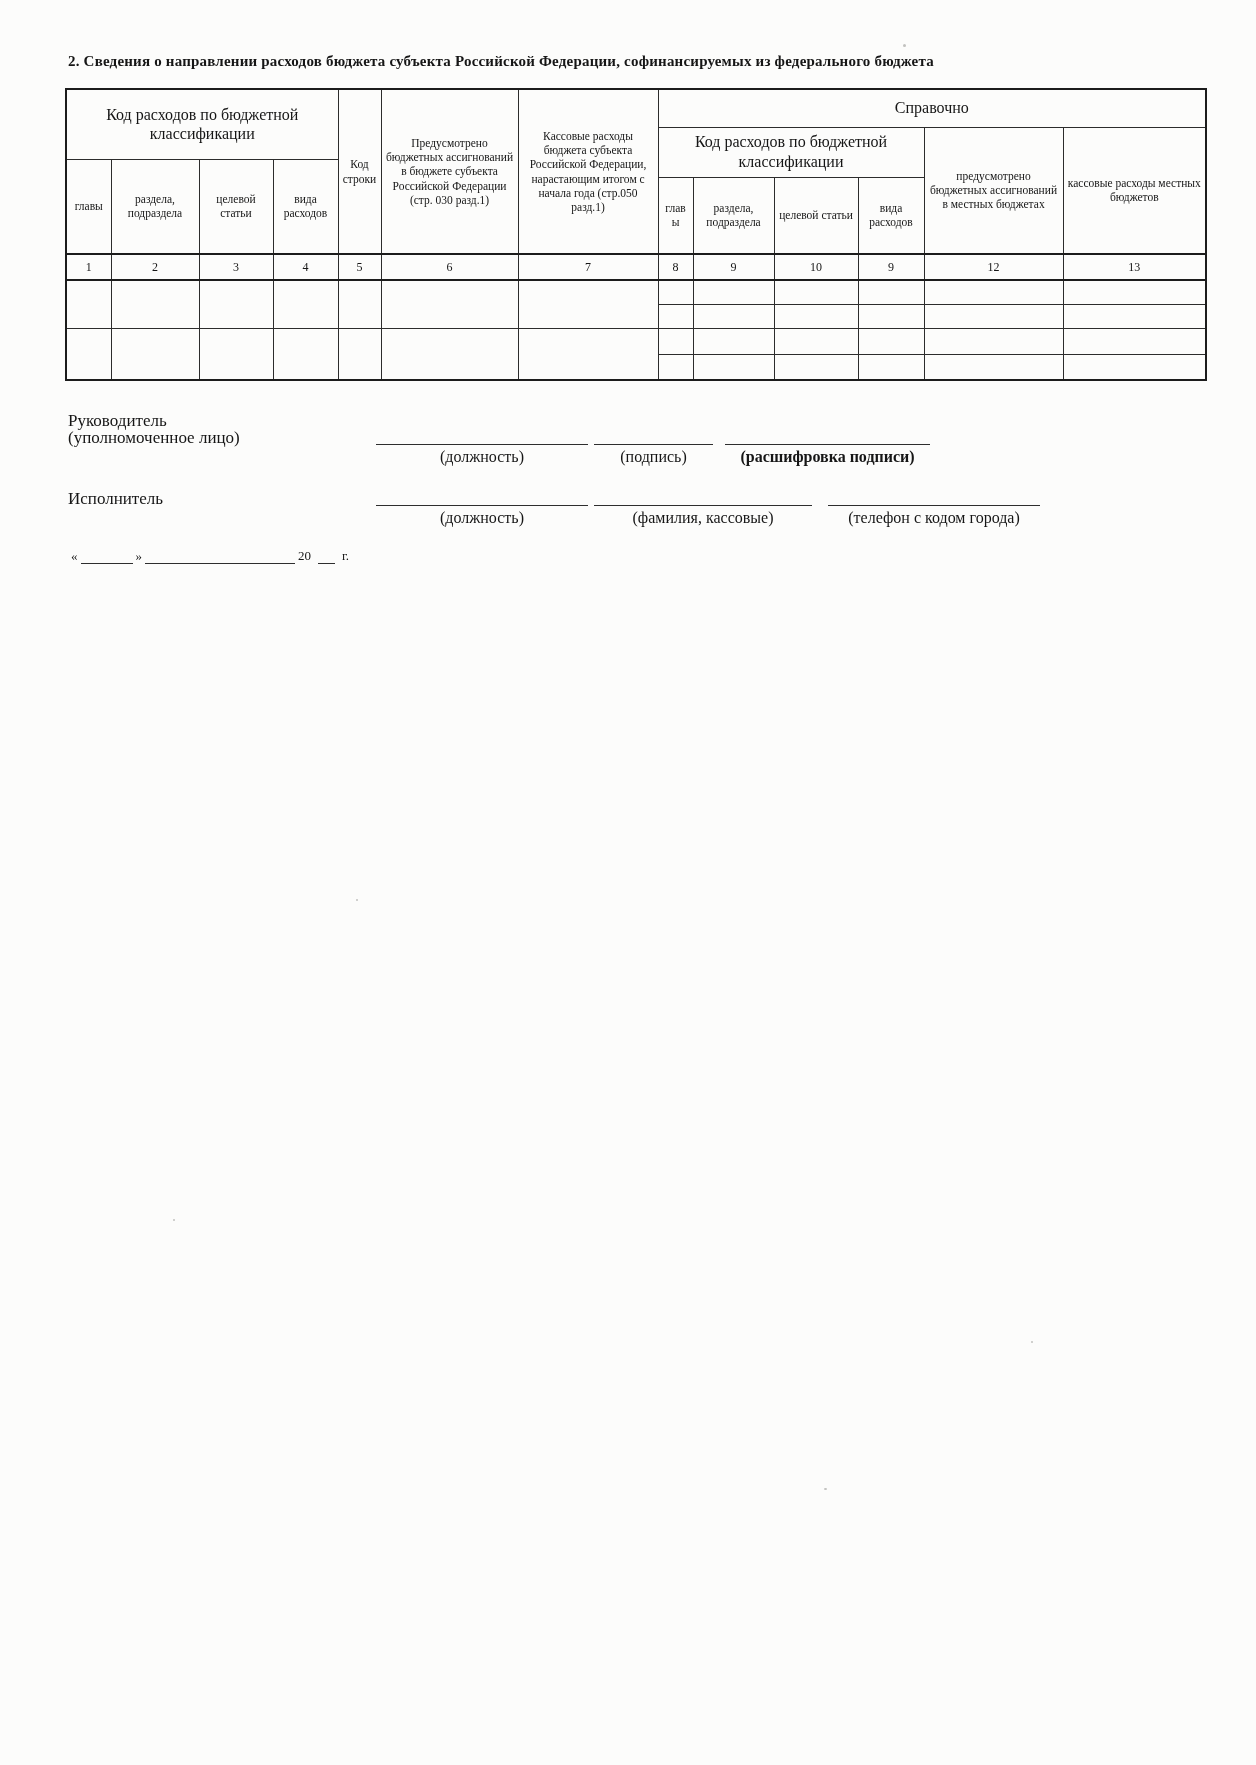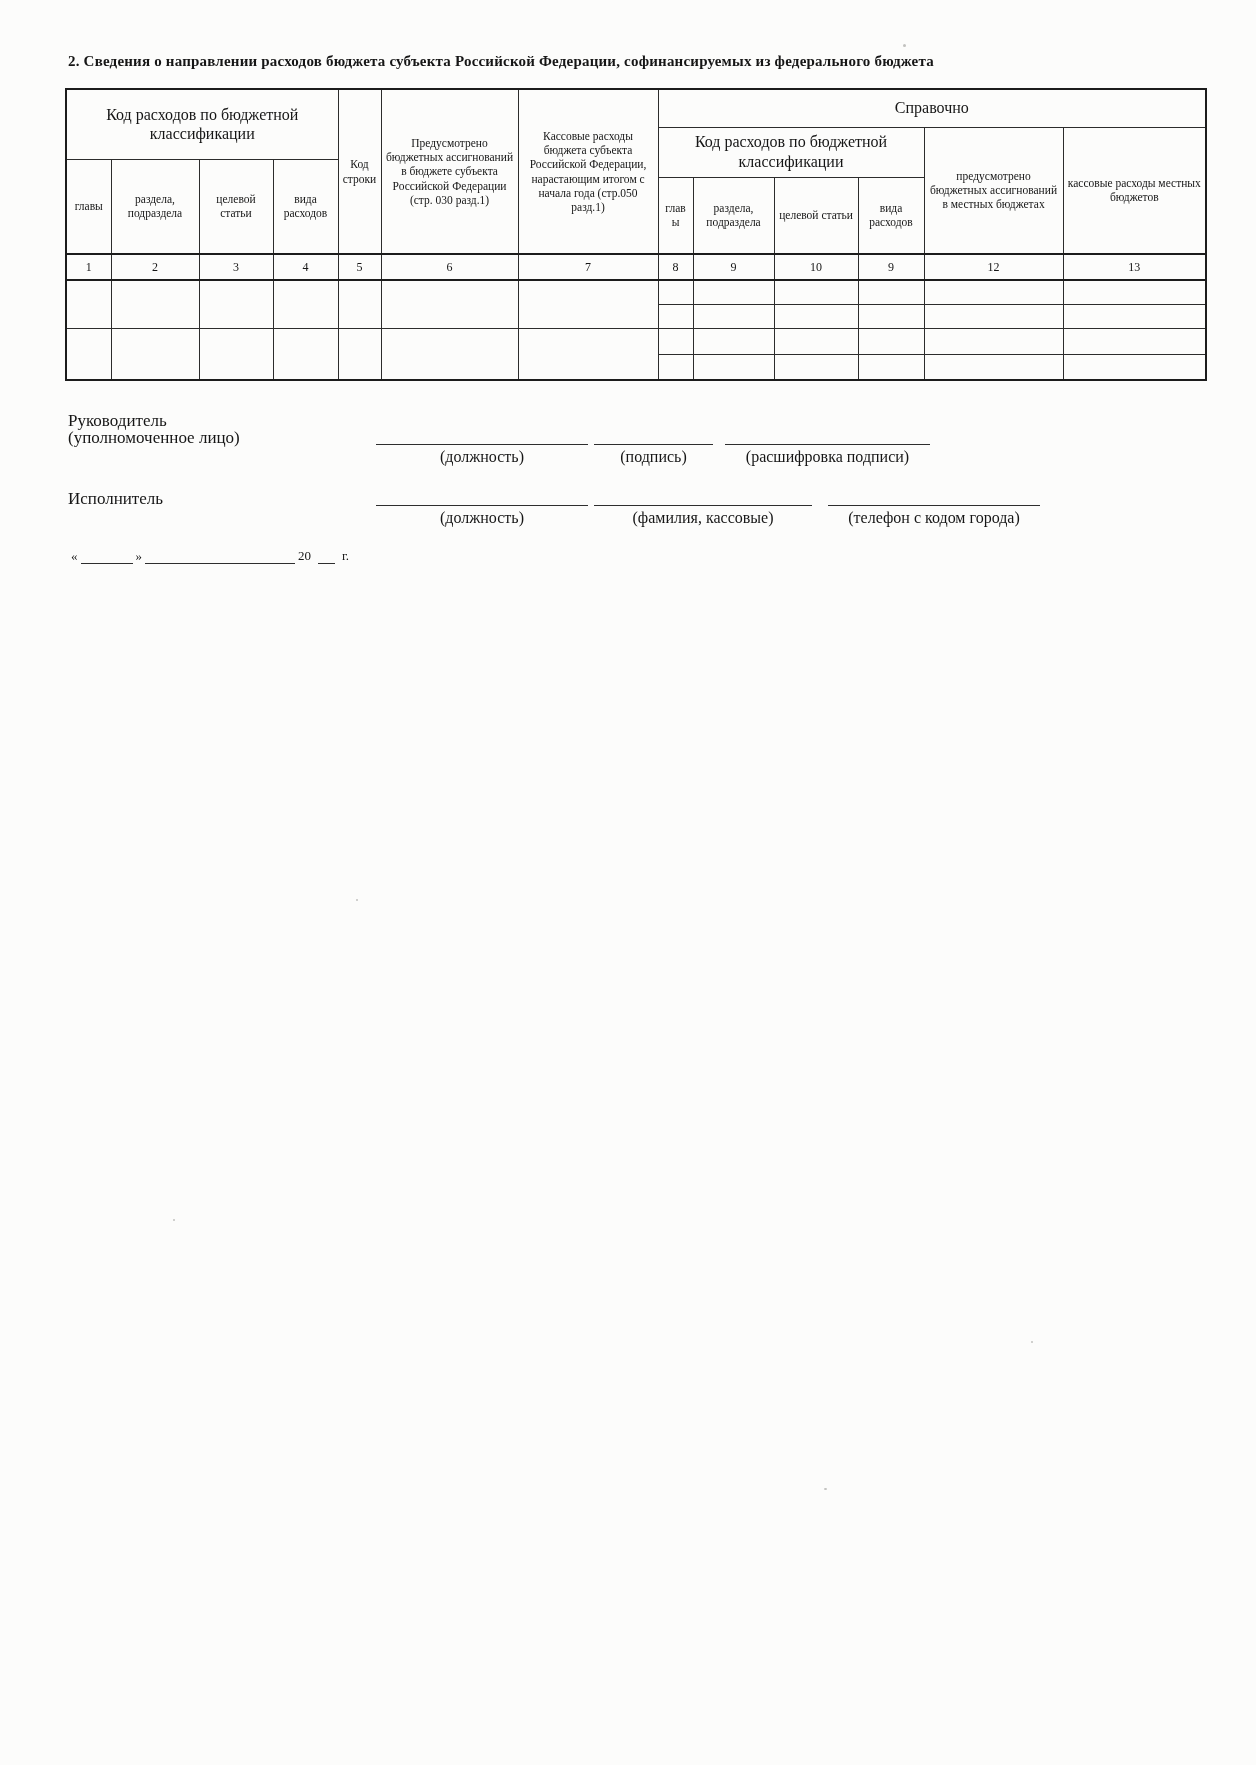--- a/index.html
+++ b/index.html
@@ -194,21 +194,21 @@
 
   <div class="sig-label" style="left:68px; top:412px;">
     <div>Руководитель</div>
     <div>(уполномоченное лицо)</div>
   </div>
   <div class="line" style="left:376px; top:444px; width:212px;"></div>
   <div class="line" style="left:594px; top:444px; width:119px;"></div>
   <div class="line" style="left:725px; top:444px; width:205px;"></div>
   <div class="caption" style="left:376px; top:448px; width:212px;">(должность)</div>
   <div class="caption" style="left:594px; top:448px; width:119px;">(подпись)</div>
-  <div class="caption" style="left:725px; top:448px; width:205px;">(расшифровка подписи)</div>
+  <div class="caption" style="left:725px; top:448px; width:205px;font-weight:bold;">(расшифровка подписи)</div>
 
   <div class="sig-label" style="left:68px; top:490px;">Исполнитель</div>
   <div class="line" style="left:376px; top:505px; width:212px;"></div>
   <div class="line" style="left:594px; top:505px; width:218px;"></div>
   <div class="line" style="left:828px; top:505px; width:212px;"></div>
   <div class="caption" style="left:376px; top:509px; width:212px;">(должность)</div>
   <div class="caption" style="left:594px; top:509px; width:218px;">(фамилия, кассовые)</div>
   <div class="caption" style="left:828px; top:509px; width:212px;text-align:center;">(телефон с кодом города)</div>
 
   <div class="date-row">

